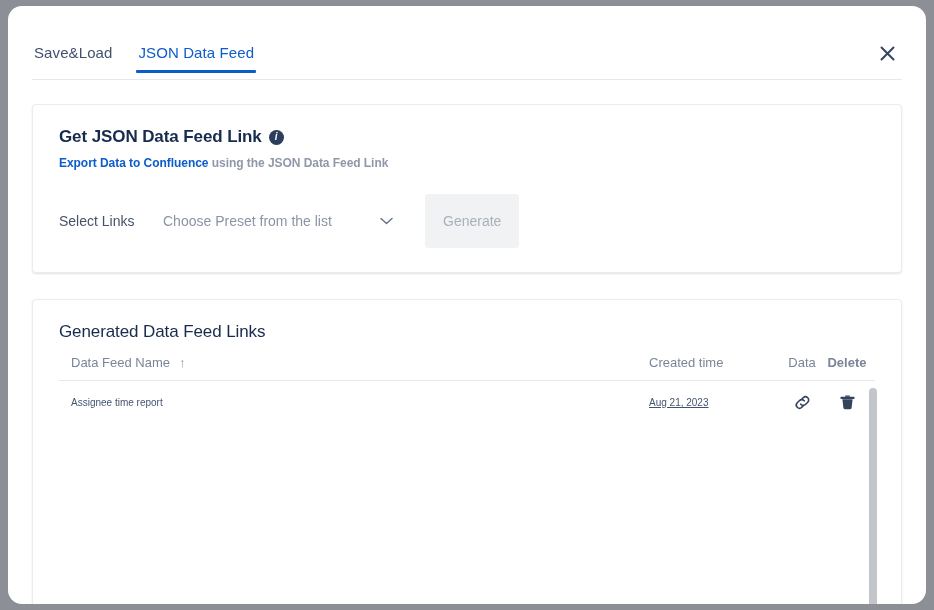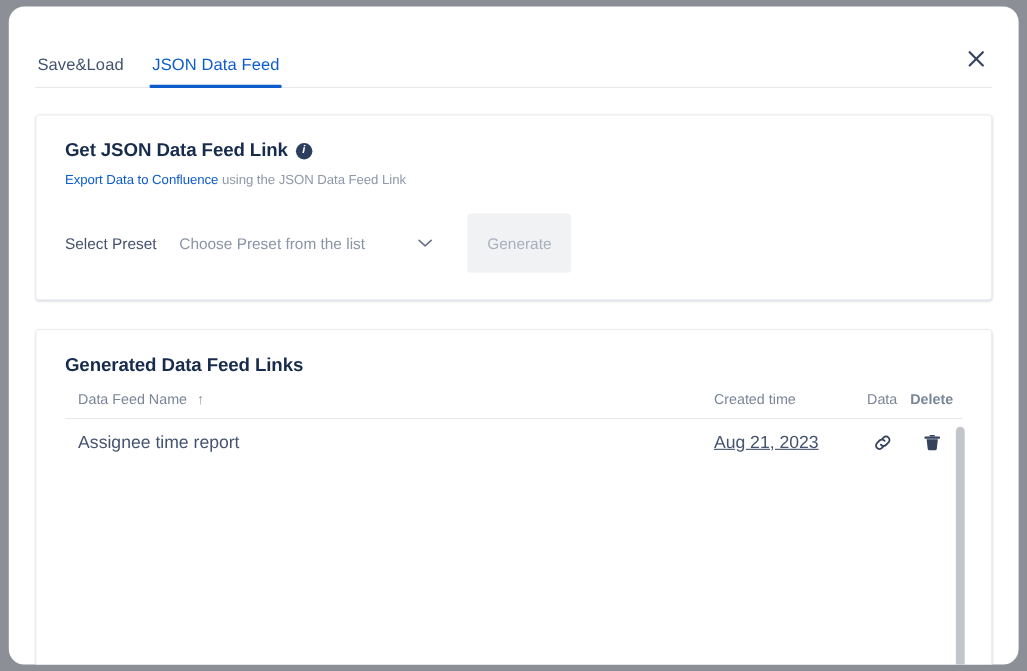--- a/index.html
+++ b/index.html
@@ -27,21 +27,21 @@
   }
 
   
   .tabbar {
     position: relative;
     height: 46px;
     margin: 30px 24px 0 24px;
   }
   .tabs {
     display: flex;
-    align-items: flex-end;
+    align-items: center;
     gap: 22px;
     height: 44px;
   }
   .tab {
     position: relative;
     font-size: 15px;
     color: #42526e;
     padding: 0 2px 12px 2px;
     cursor: pointer;
     white-space: nowrap;
@@ -121,21 +121,21 @@
     display: inline-flex;
     align-items: center;
     justify-content: center;
     line-height: 1;
     cursor: pointer;
   }
 
   .subtitle {
     margin-top: 9px;
     font-size: 12px;
-    font-weight: normal;
+    font-weight: bold;
     color: #8f98a8;
     letter-spacing: -.05px;
   }
   .subtitle .link {
     color: #0c5ccc;
     cursor: pointer;
   }
 
   .preset-row {
     margin-top: 24px;
@@ -175,21 +175,21 @@
     border-radius: 3px;
     font-size: 14px;
     font-family: inherit;
     padding: 19px 18px;
     cursor: default;
   }
 
   
   .table-title {
     font-size: 17px;
-    font-weight: bold;
+    font-weight: normal;
     color: #172b4d;
     letter-spacing: -.1px;
   }
 
   .table {
     margin-top: 13px;
     position: relative;
   }
   .thead {
     display: flex;
@@ -202,21 +202,21 @@
   .th-name { flex: 1; display: flex; align-items: center; gap: 9px; cursor: pointer; }
   .sort-arrow { font-size: 13px; color: #8e97a6; }
   .th-date { width: 132px; text-align: left; }
   .th-link { width: 42px; text-align: center; }
   .th-del  { width: 48px; text-align: center; font-weight: bold; }
 
   .trow {
     display: flex;
     align-items: center;
     padding: 12px 4px 12px 12px;
-    font-size: 16px;
+    font-size: 10px;
     color: #44546f;
   }
   .td-name { flex: 1; }
   .td-date { width: 132px; color: #44546f; text-decoration: underline; }
   .td-link { width: 42px; display: flex; justify-content: center; color: #35425c; cursor: pointer; }
   .td-del  { width: 48px; display: flex; justify-content: center; color: #35425c; cursor: pointer; }
   .td-link svg, .td-del svg { display: block; }
 
   .scrollbar-track {
     position: absolute;
@@ -270,21 +270,21 @@
     <div class="card-title">
       <span>Get JSON Data Feed Link</span>
       <span class="info-icon">i</span>
     </div>
 
     <div class="subtitle">
       <span class="link">Export Data to Confluence</span><span> using the JSON Data Feed Link</span>
     </div>
 
     <div class="preset-row">
-      <div class="preset-label">Select Preset</div>
+      <div class="preset-label">Select Links</div>
       <div class="select">
         <span class="select-value">Choose Preset from the list</span>
         <span class="chev">
           <svg width="13" height="8" viewBox="0 0 13 8" fill="none" xmlns="http://www.w3.org/2000/svg">
             <path d="M1 1.5 L6.5 6.5 L12 1.5" stroke="#6b7689" stroke-width="1.5" stroke-linecap="round" stroke-linejoin="round"></path>
           </svg>
         </span>
       </div>
       <button class="gen-btn">Generate</button>
     </div>

